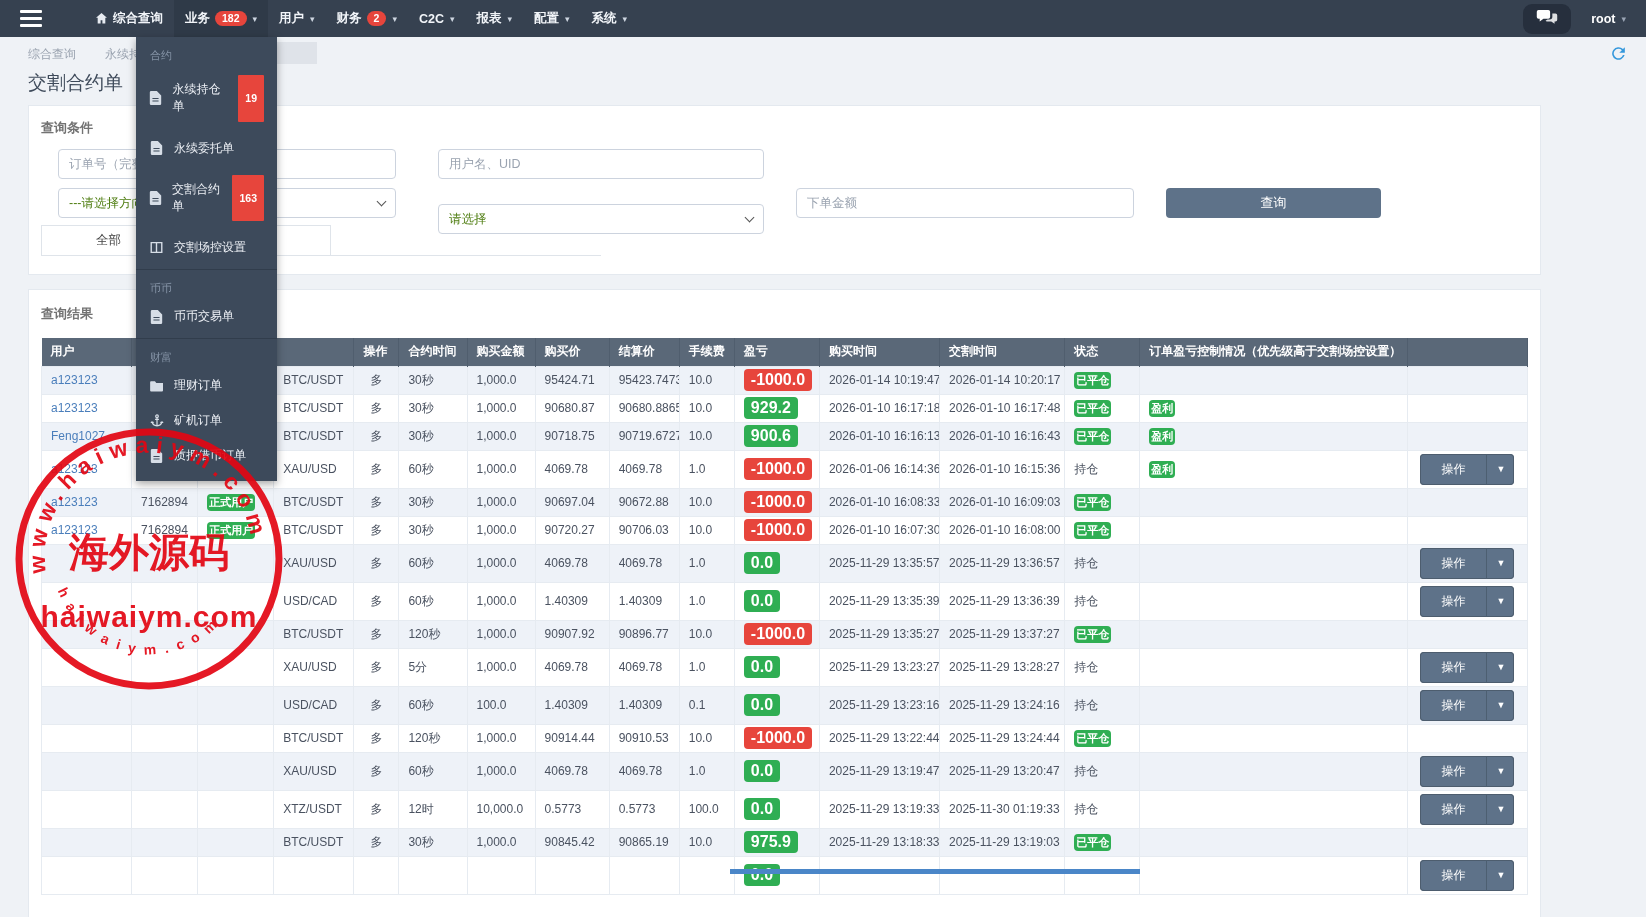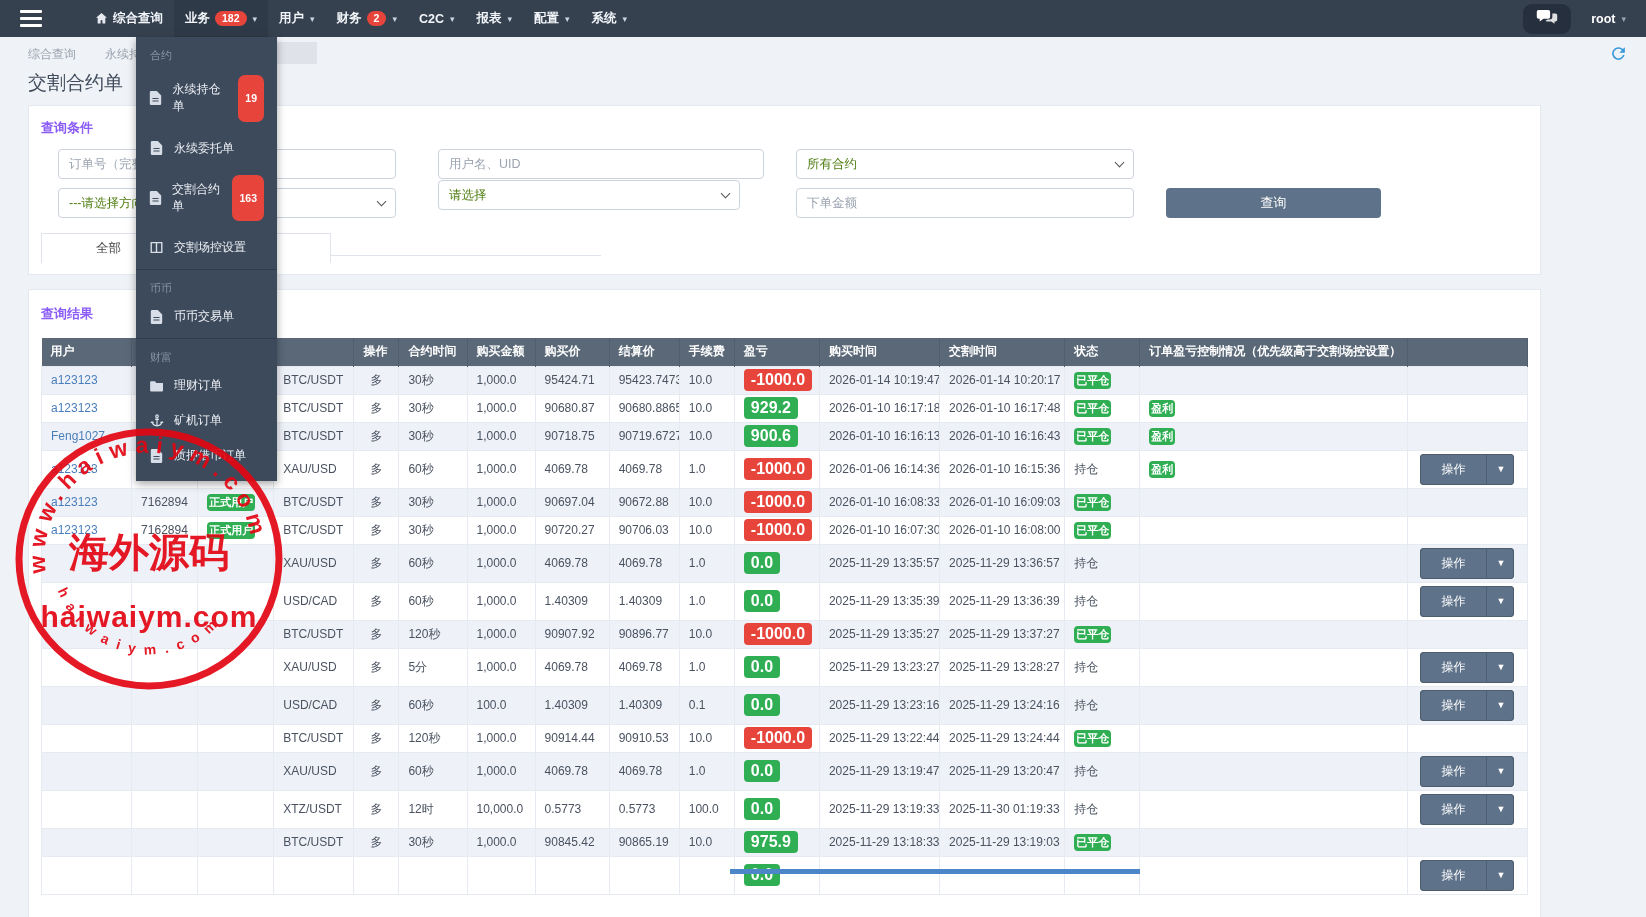--- a/index.html
+++ b/index.html
@@ -29,33 +29,33 @@
   .nav-user .caret{ font-size:9px; color:#9aa5b5;}
   
   .crumb-text { position:absolute; font-size:12px; color:#98a1ae; }
   .crumb-chip { position:absolute; left:240px; top:42px; width:77px; height:22px; background:#dfe3e9; }
   .refresh-btn { position:absolute; right:18px; top:44px; width:19px; height:19px; cursor:pointer;}
   .page-title { position:absolute; left:28px; top:70px; font-size:19px; color:#3e4a5a; font-weight:500;}
   
   .card { position:absolute; left:28px; width:1513px; background:#fff; border:1px solid var(--card-border,#e4e9ef);}
   .card.filter { top:105px; height:170px; }
   .card.results { top:289px; height:640px; }
-  .card-heading { position:absolute; left:12px; font-size:13px; font-weight:bold; color:#8b5cf6;}
+  .card-heading { position:absolute; left:12px; font-size:13px; font-weight:bold; color:#737373;}
   
   .inp, .sel { position:absolute; height:30px; border:1px solid #ccd3de; border-radius:4px; background:#fff;
     font-size:12.5px; color:#4d7c0f; padding:0 10px; font-family:inherit;}
   .inp::placeholder { color:#9aa3b0; }
   .sel { display:flex; align-items:center; justify-content:space-between; cursor:pointer;}
   .sel .chev { width:7px; height:7px; border-right:1.8px solid #555; border-bottom:1.8px solid #555;
     transform:rotate(45deg); margin-top:-4px;}
   .btn-search { position:absolute; left:1137px; top:82px; width:215px; height:30px; background:var(--slate,#5e7289);
     color:#fff; border:none; border-radius:4px; font-size:13px; cursor:pointer; font-family:inherit;}
   .tabs { position:absolute; left:12px; top:119px; width:560px; height:31px; border-bottom:1px solid #dfe4ea; display:flex;}
   .tab { height:30px; border:1px solid #dfe4ea; border-bottom:none; display:flex; align-items:center; justify-content:center;
-    font-size:12.5px; color:#444; background:#fff; cursor:pointer;margin-top:8px;}
+    font-size:12.5px; color:#444; background:#fff; cursor:pointer;}
   .tab.t1 { width:135px; } .tab.t2 { width:155px; border-left:none;}
   
   table.result { position:absolute; left:12px; top:48px; width:1487px; border-collapse:collapse; table-layout:fixed; font-size:12px;}
   table.result th { background:var(--thead-bg,#5a6878); color:#fff; font-weight:bold; height:28px;
     padding:0 9px; text-align:left; border-right:1px solid #505e6e; white-space:nowrap; overflow:hidden;}
   table.result td { border:1px solid #e6ebf1; padding:0 9px; white-space:nowrap; overflow:hidden; color:#4a5260;}
   tr.normal { height:28px; } tr.tall { height:38px; }
   tr.odd td { background:var(--row-alt,#eef2f8); } tr.even td { background:#fff; }
   td.c-center { text-align:center; padding:0 4px;}
   .u-link { color:var(--link,#4a7ebb); cursor:pointer; }
@@ -69,21 +69,21 @@
   .act-btn .arrow { padding:7px 9px; border-left:1px solid #4d5f71; font-size:9px; display:flex; align-items:center;}
   
   .menu { position:absolute; left:136px; top:37px; width:141px; background:var(--menu-bg,#3d4a5b);
     box-shadow:0 3px 8px rgba(0,0,0,.35); padding-bottom:8px; z-index:40;}
   .menu-section { padding-top:2px; }
   .menu-section + .menu-section { border-top:1px solid #313d4c; margin-top:4px;}
   .menu-title { color:#8593a6; font-size:11px; padding:9px 14px 3px;}
   .menu-item { display:flex; align-items:center; gap:10px; padding:9px 13px; color:#eef1f6; font-size:12px; cursor:pointer;}
   .menu-item .mi-icon { color:#d7dee7; display:inline-flex; width:15px; justify-content:center;}
   .menu-badge { background:var(--red,#e7453c); color:#fff; font-size:10.5px; font-weight:bold;
-    border-radius:7px; padding:18px 7px; line-height:1; margin-left:2px;}
+    border-radius:1px; padding:18px 7px; line-height:1; margin-left:2px;}
   
   .stamp { position:absolute; left:-6px; top:390px; z-index:50; pointer-events:none; opacity:.92;}
   
   .bottom-strip { position:absolute; left:730px; top:869px; width:410px; height:5px;
     background:var(--strip,#4a86c8); z-index:30;}
 </style>
 </head>
 <body>
 
 <div class="navbar">
@@ -155,29 +155,25 @@
   <svg viewBox="0 0 24 24" width="19" height="19">
       <path fill="#3598dc" d="M17.65 6.35A8 8 0 1 0 19.73 14h-2.1a6 6 0 1 1-1.4-6.24L13 11h7V4l-2.35 2.35z"></path>
     </svg>
 </div>
 <div class="page-title">交割合约单</div>
 
 <div class="card filter">
   <div class="card-heading" style="top:13px;">查询条件</div>
   <input class="inp" style="left: 29px; top: 43px; width: 338px;" placeholder="订单号（完整）">
   <input class="inp" style="left: 409px; top: 43px; width: 326px;" placeholder="用户名、UID">
-  <div class="sel" style="left:767px; top:43px; width:338px;">
-    <span>所有合约</span>
-      <span class="chev"></span>
-  </div>
   <div class="sel" style="left:29px; top:82px; width:338px;">
     <span>---请选择方向---</span>
       <span class="chev"></span>
   </div>
-  <div class="sel" style="left:409px; top:74px; width:302px;">
+  <div class="sel" style="left:409px; top:98px; width:326px;">
     <span>请选择</span>
       <span class="chev"></span>
   </div>
   <input class="inp" style="left: 767px; top: 82px; width: 338px;" placeholder="下单金额">
   <button class="btn-search">查询</button>
   <div class="tabs">
     <div class="tab t1">全部</div>
     <div class="tab t2"></div>
   </div>
 </div>

